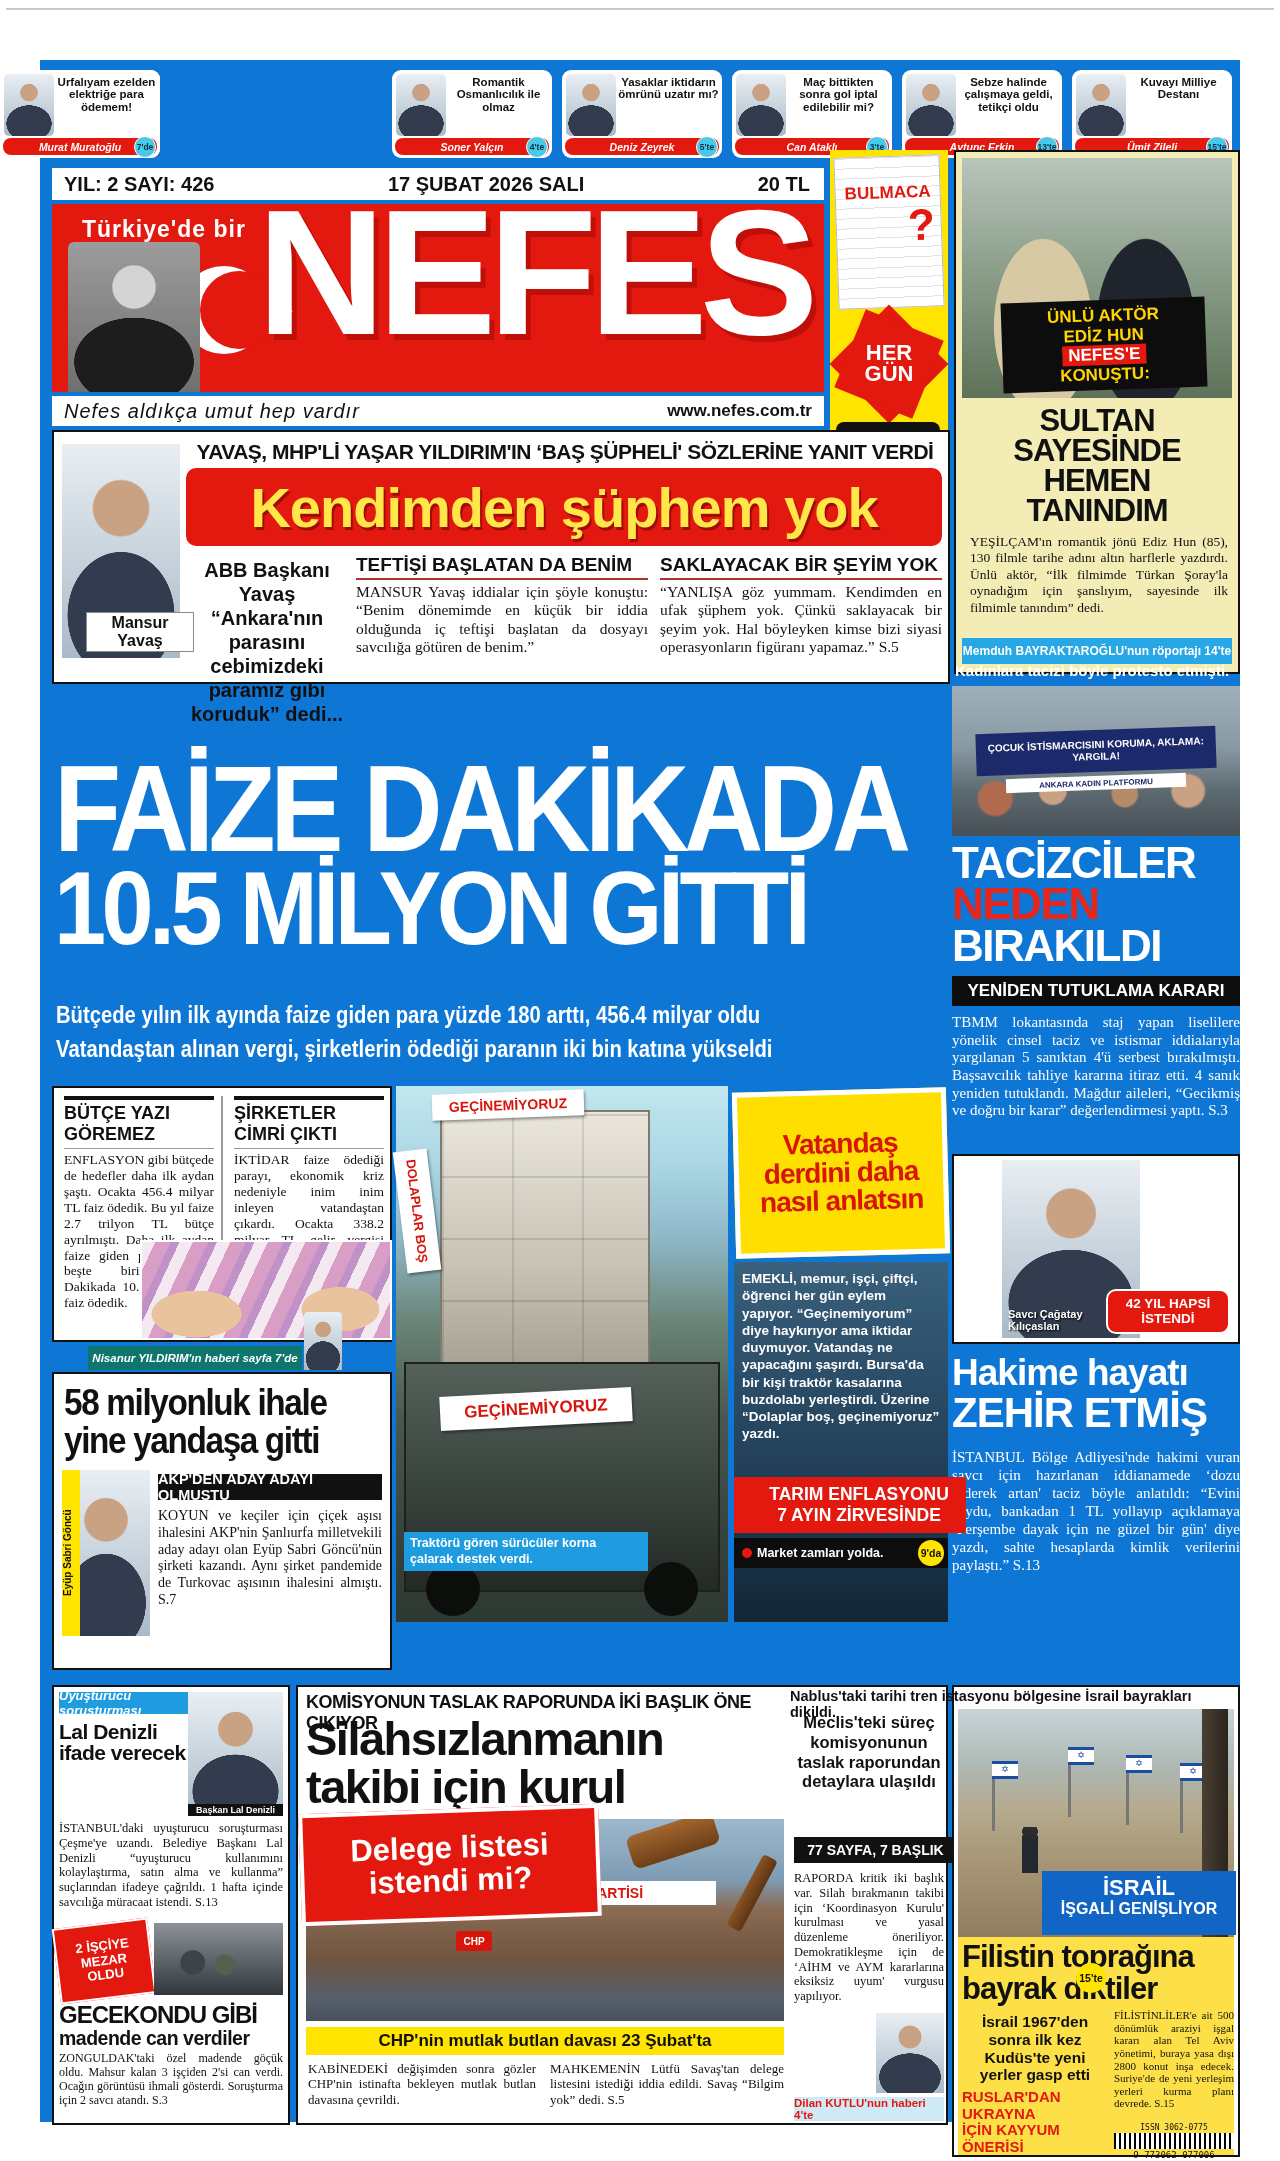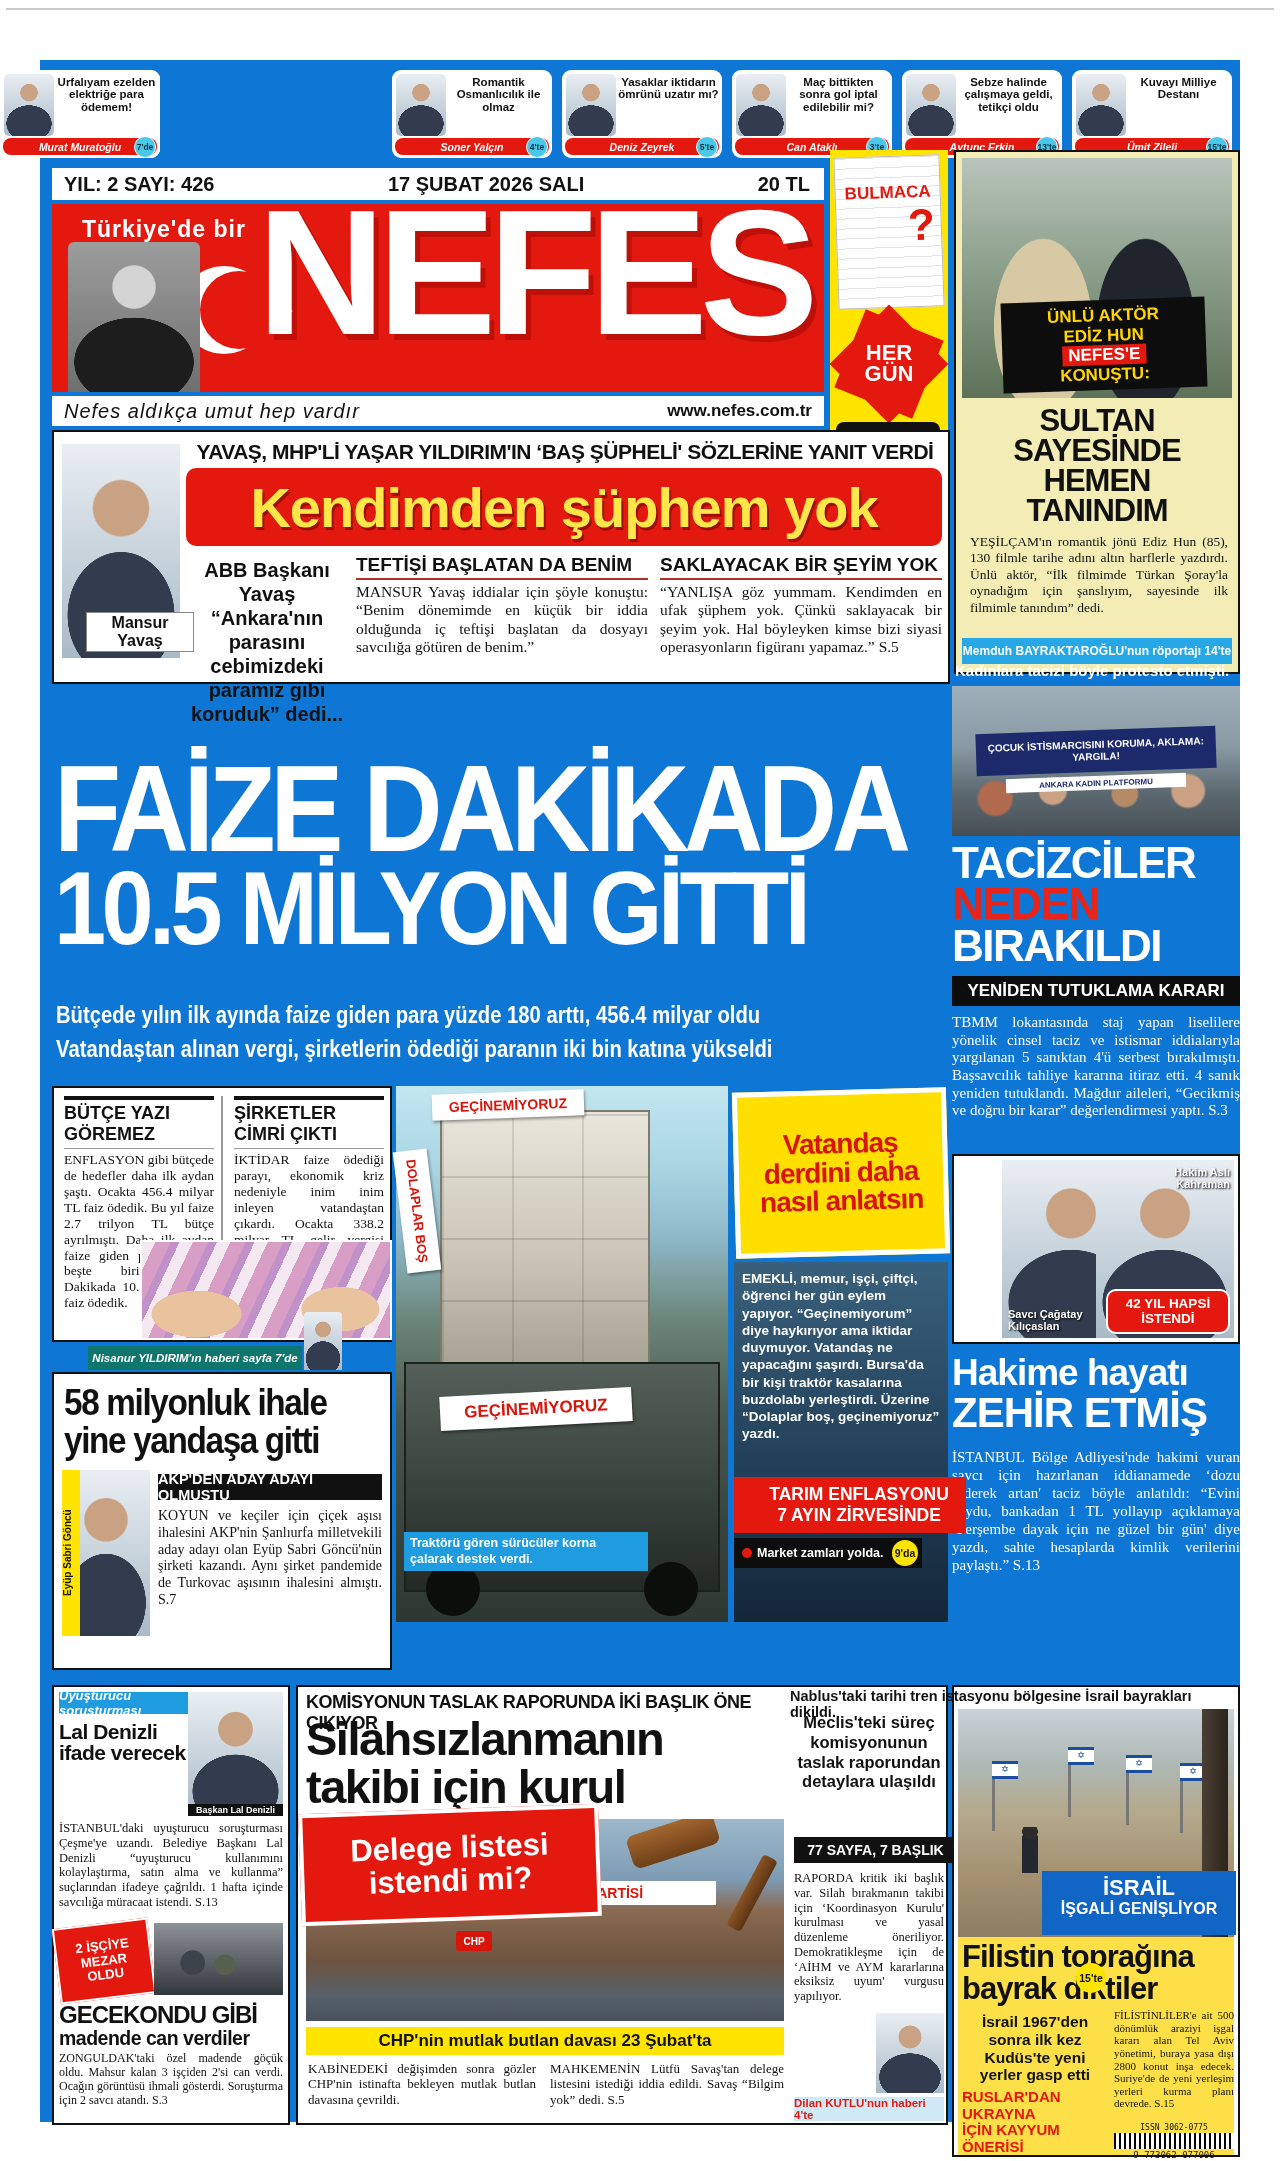--- a/index.html
+++ b/index.html
@@ -143,21 +143,21 @@
   .sign-bottom{left:440px;top:1392px;width:192px;height:34px;font-size:17px;transform:rotate(-3deg);}
   .truck-cap{left:404px;top:1532px;width:232px;background:#1f9ce0;color:#fff;font-weight:bold;font-size:12.5px;
      line-height:1.25;padding:4px 6px;z-index:3;}
   .gecimbox{left:734px;top:1090px;width:214px;height:166px;background:#ffdf00;border:5px solid #fff;
      box-sizing:border-box;transform:rotate(-1.5deg);display:flex;align-items:center;justify-content:center;z-index:3;}
   .gecim-h{color:#d8150b;font-weight:900;font-size:28px;line-height:1.02;text-align:center;letter-spacing:-1px;}
   .gecimpanel{left:734px;top:1262px;width:214px;height:360px;background:linear-gradient(180deg,#39607c,#1d3850 70%,#132636);}
   .gecim-body{position:absolute;left:8px;top:8px;right:8px;color:#fff;font-weight:bold;font-size:13.5px;line-height:1.28;}
   .tarim{left:734px;top:1477px;width:214px;height:56px;background:#e3180e;color:#fff;font-weight:900;font-size:17.5px;
      line-height:1.2;display:flex;align-items:center;justify-content:center;text-align:center;z-index:3;padding-left:18px;}
-  .marketbar{left:734px;top:1538px;width:188px;height:30px;background:#0d0d0d;display:flex;align-items:center;z-index:3;}
+  .marketbar{left:734px;top:1538px;width:214px;height:30px;background:#0d0d0d;display:flex;align-items:center;z-index:3;}
   .market-dot{width:10px;height:10px;border-radius:50%;background:#e3180e;margin:0 5px 0 8px;}
   .market-txt{color:#fff;font-weight:bold;font-size:12.5px;flex:1;}
   .market-page{width:26px;height:26px;border-radius:50%;background:#ffe400;color:#111;font-weight:900;font-size:10.5px;
      display:flex;align-items:center;justify-content:center;margin-right:4px;}
 
   
   .ihalebox{left:52px;top:1372px;width:340px;height:298px;background:#fff;border:2px solid #111;box-sizing:border-box;}
   .ih-h{position:absolute;left:10px;font-weight:900;font-size:37px;letter-spacing:-1.5px;line-height:1;}
   .ih-h.l1{top:10px;} .ih-h.l2{top:48px;}
   .ih-photo{position:absolute;left:8px;top:96px;width:88px;height:166px;}
@@ -481,23 +481,20 @@
     <div class="red">NEDEN</div>
     <div>BIRAKILDI</div>
   </div>
   <div class="abs tacizbar">YENİDEN TUTUKLAMA KARARI</div>
   <div class="abs tacizbody serif">TBMM lokantasında staj yapan liselilere yönelik cinsel taciz ve istismar iddialarıyla yargılanan 5 sanıktan 4'ü serbest bırakılmıştı. Başsavcılık tahliye kararına itiraz etti. 4 sanık yeniden tutuklandı. Mağdur aileleri, “Gecikmiş ve doğru bir karar” değerlendirmesi yaptı. S.3</div>
 
   <div class="abs judgebox">
     <div class="judge-half l portrait">
       <div class="judge-cap c1">Savcı Çağatay Kılıçaslan</div>
     </div>
-    <div class="judge-half r portrait">
-      <div class="judge-cap c2">Hakim Aslı Kahraman</div>
-    </div>
     <div class="judge-badge prelines">42 YIL HAPSİ
 İSTENDİ</div>
   </div>
   <div class="abs hakim-h l1">Hakime hayatı</div>
   <div class="abs hakim-h l2">ZEHİR ETMİŞ</div>
   <div class="abs hakimbody serif">İSTANBUL Bölge Adliyesi'nde hakimi vuran savcı için hazırlanan iddianamede ‘dozu giderek artan' taciz böyle anlatıldı: “Evini soydu, bankadan 1 TL yollayıp açıklamaya ‘Perşembe dayak için ne güzel bir gün' diye yazdı, sahte hesaplarda kimlik verilerini paylaştı.” S.13</div>
 
   <div class="abs lalbox">
     <div class="lal-kicker">Uyuşturucu soruşturması</div>
     <div class="lal-h">Lal Denizli ifade verecek</div>

